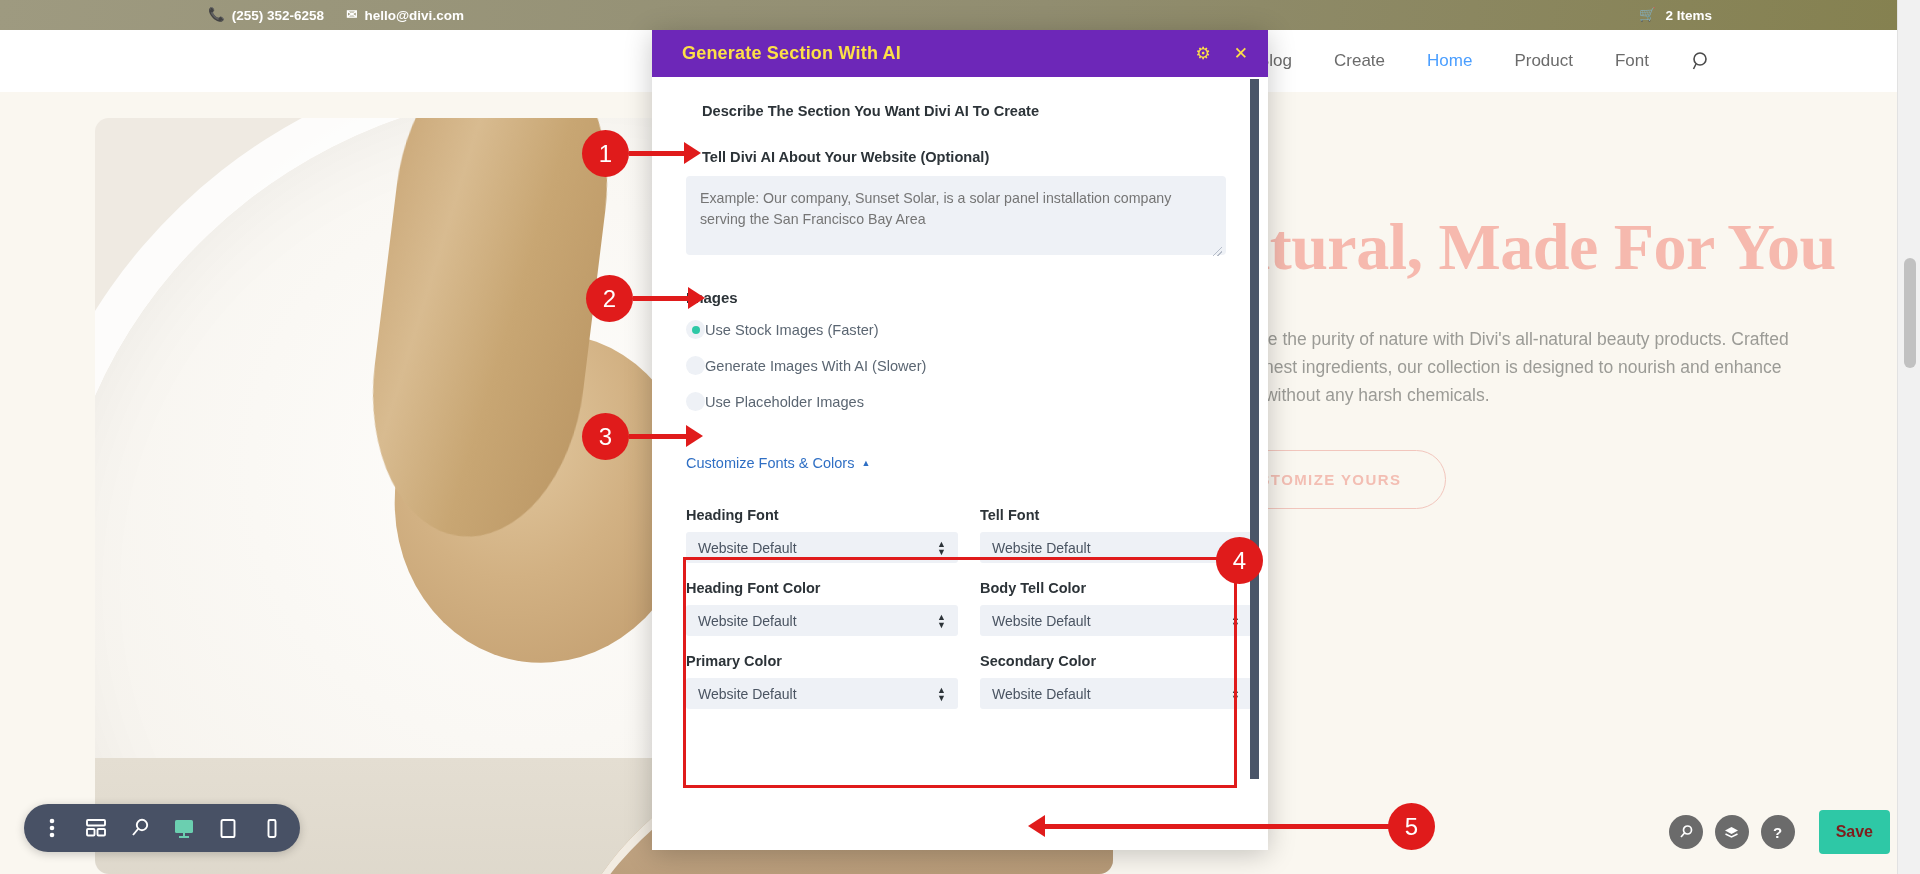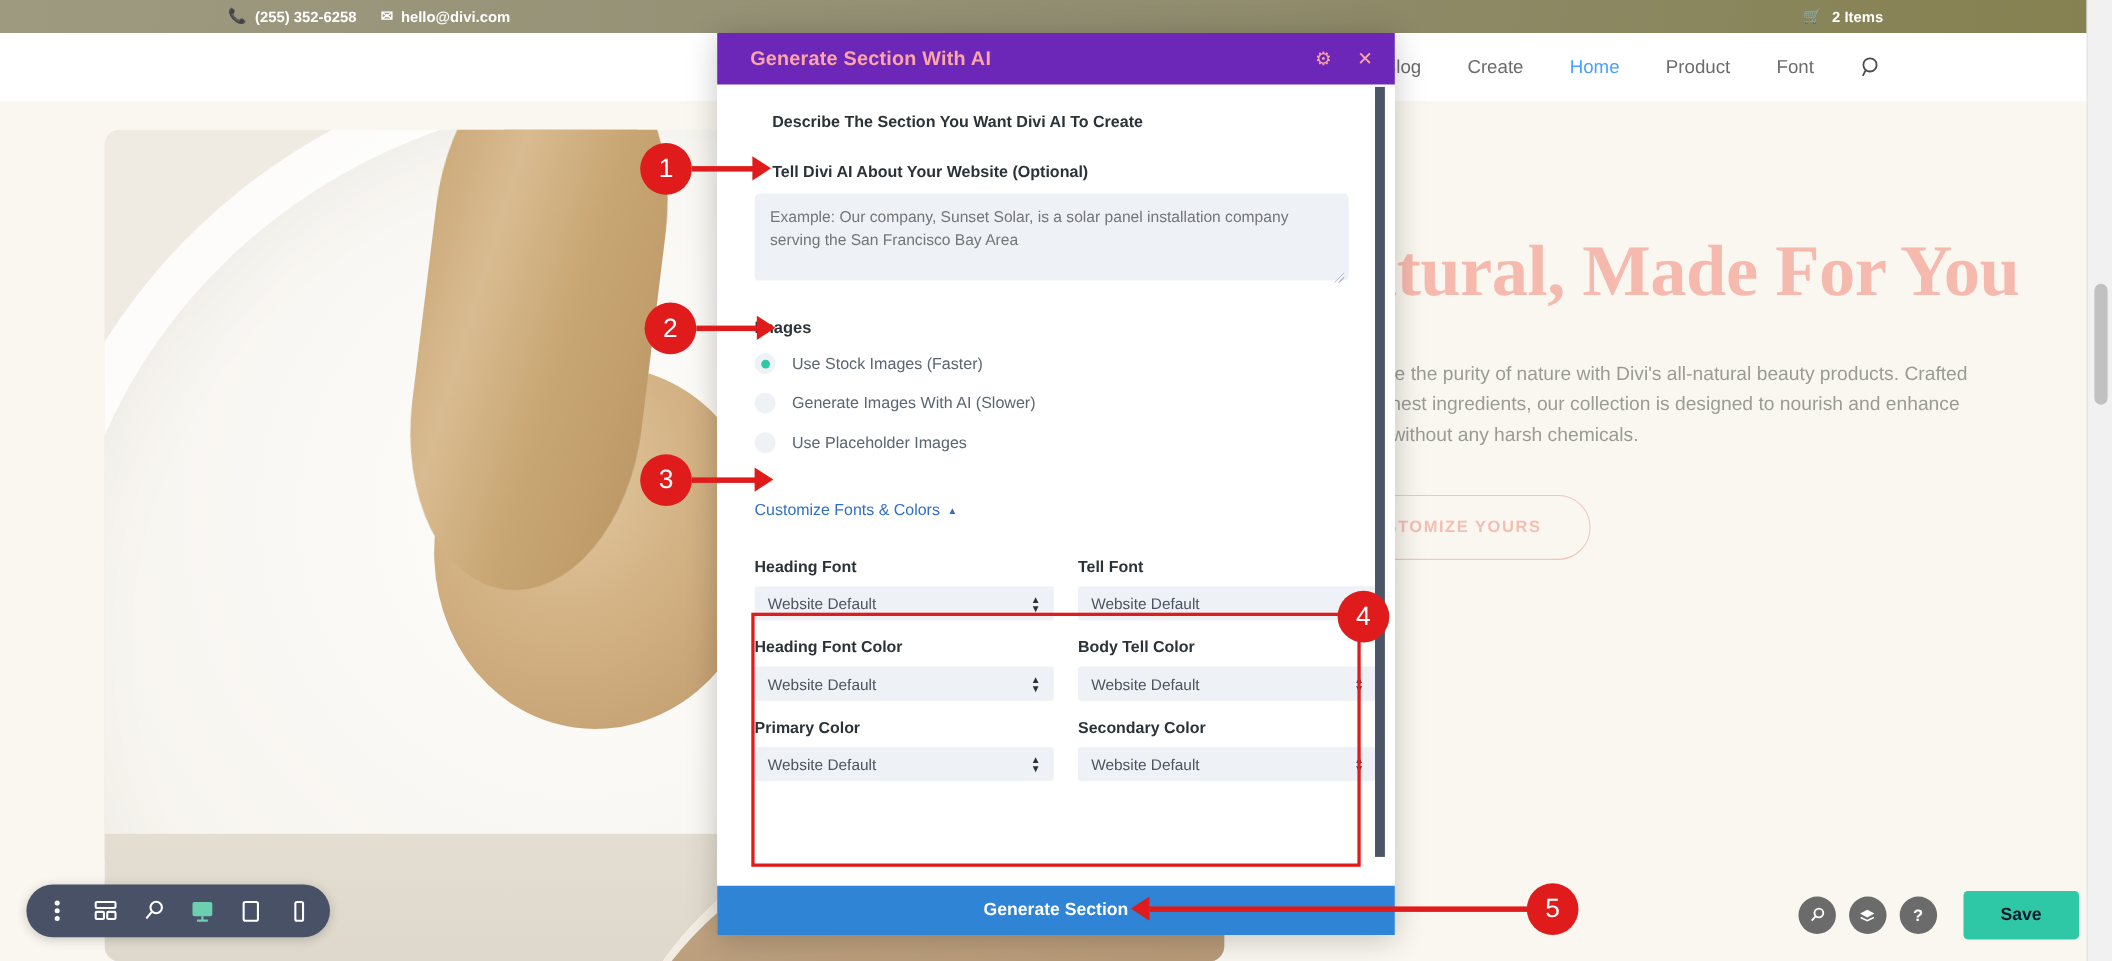--- a/index.html
+++ b/index.html
@@ -139,34 +139,34 @@
     position:absolute; right:30px; bottom:20px;
     display:flex; align-items:center; gap:12px;
   }
   .rbtn{
     width:34px; height:34px; border-radius:50%;
     background:#6b6b6b; color:#fff;
     display:flex; align-items:center; justify-content:center;
     font-size:15px; font-weight:bold;
   }
   .savebtn{
-    background:#2ec8a6; color:#0f172a; font-weight:bold; font-size:16px;
-    padding:13px 34px; border-radius:4px; margin-left:12px;
+    background:#2ec8a6; color:#7f1d1d; font-weight:bold; font-size:16px;
+    padding:13px 17px; border-radius:4px; margin-left:12px;
   }
 
   
   .modal{
     position:absolute; left:652px; top:30px; width:616px; height:820px;
     background:#fff;
     box-shadow:0 4px 26px rgba(0,0,0,.22);
     display:flex; flex-direction:column;
     z-index:40;
   }
   .modal-head{
-    height:47px; background:#6d27b8; color:#fca5a5;
+    height:47px; background:#6d27b8; color:#fde047;
     display:flex; align-items:center; padding:0 20px 0 30px; flex:0 0 auto;
   }
   .modal-title{ font-size:18px; font-weight:bold; letter-spacing:.2px; }
   .modal-head .hicons{ margin-left:auto; display:flex; align-items:center; gap:23px; }
   .modal-head .hicons span{ font-size:17px; line-height:1; cursor:pointer; }
 
   .modal-body{
     flex:1 1 auto; position:relative; overflow:hidden;
     padding:26px 36px 0 34px;
     background:#fff;
@@ -190,21 +190,21 @@
   .ta-wrap{ position:relative; width:540px; }
   .ta-wrap::after{
     content:""; position:absolute; right:4px; bottom:3px; width:9px; height:9px;
     background:
       linear-gradient(135deg,transparent 45%, #b6bdc9 45%, #b6bdc9 55%, transparent 55%),
       linear-gradient(135deg,transparent 70%, #b6bdc9 70%, #b6bdc9 80%, transparent 80%);
   }
   .gap { height:19px; }
 
   .sec-title{ font-size:15px; font-weight:bold; color:#2c3338; margin:30px 0 14px; }
-  .radio-row{ display:flex; align-items:center; gap:15px; margin-bottom:17px;text-align:right; }
+  .radio-row{ display:flex; align-items:center; margin-bottom:17px;text-align:right; }
   .radio{
     width:19px; height:19px; border-radius:50%; background:#eef1f6; flex:0 0 auto;
     display:flex; align-items:center; justify-content:center;
   }
   .radio .dot{ width:8px; height:8px; border-radius:50%; background:#2ec8a6; }
   .radio-label{ font-size:14.6px; color:#5b6672; }
 
   .toggle-link{
     margin-top:27px;
     color:#2f6fc4; font-size:14.5px; display:inline-flex; align-items:center; gap:7px; cursor:pointer;
@@ -456,23 +456,20 @@
         <div class="select">
           <span>Website Default</span>
           <span class="arr">▲<br>▼</span>
         </div>
       </div>
     </div>
 
     <div class="m-scrollthumb"></div>
   </div>
 
-  <div class="modal-foot">
-    <div class="gen-btn">Generate Section</div>
-  </div>
 </div>
 
 <div class="cal" style="left:582px; top:130px;">1</div>
 <div class="line" style="left:629px; top:151px; width:61px; height:5px;"></div>
 <div class="arrowR" style="left:684px; top:142px;"></div>
 
 <div class="cal" style="left:586px; top:275px;">2</div>
 <div class="line" style="left:633px; top:296px; width:61px; height:5px;"></div>
 
 <div class="arrowR" style="left:688px; top:287px;"></div>

